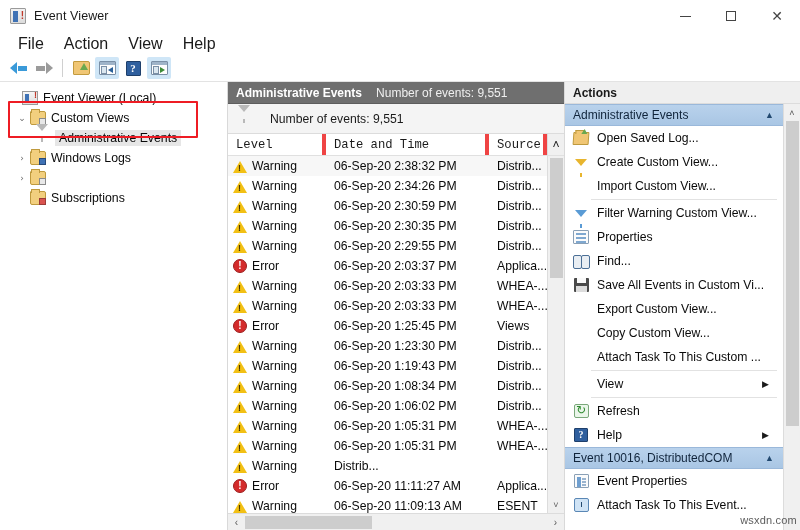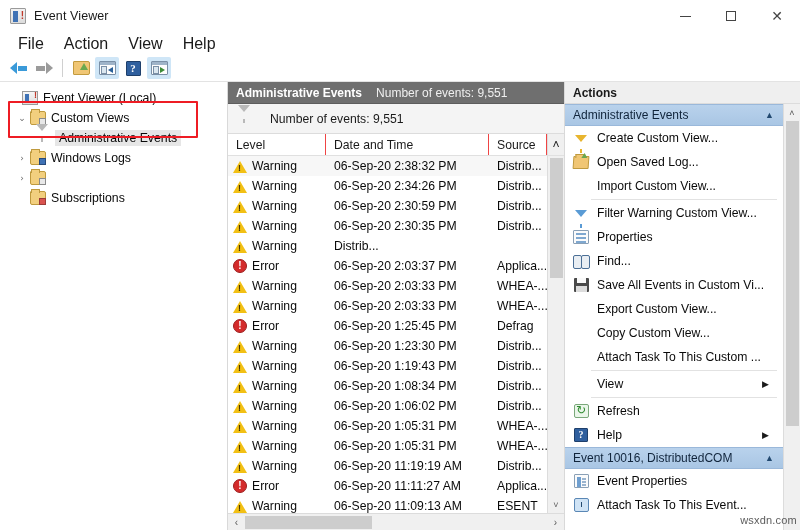--- a/index.html
+++ b/index.html
@@ -192,21 +192,22 @@
   .col-header {
     height: 22px; flex: 0 0 22px;
     display: flex; align-items: stretch;
     background: #ffffff;
     border-bottom: 1px solid #e0e0e0;
     font-size: 12.2px; color: #1a1a1a;
   }
   .col-header .col {
     display: flex; align-items: center;
     padding-left: 8px;
-    border-right: 1px solid #ef4444;
+    border-right: 4px solid #ef4444;
+    font-family: Liberation Mono, monospace;
   }
   .col.level { width: 98px; flex: 0 0 98px; }
   .col.datetime { width: 163px; flex: 0 0 163px; }
   .col.source { flex: 1 1 auto; }
   .col-scrollcap { width: 17px; flex: 0 0 17px; background: #f0f0f0; display:flex; align-items:center; justify-content:center; border-left: 1px solid #dcdcdc;}
 
   .list-area { flex: 1 1 auto; display: flex; min-height: 0; justify-content: space-between; }
   .list-rows { flex: 1 1 auto; min-width: 0; overflow: hidden; }
   .row {
     height: 20px; display: flex; align-items: center;
@@ -488,20 +489,21 @@
                 <span>Warning</span>
               </div>
               <div class="c-date">06-Sep-20 2:30:35 PM</div>
               <div class="c-source">Distrib...</div>
             </div>
             <div class="row">
               <div class="c-level">
                 <span class="sev warning"></span>
                 <span>Warning</span>
               </div>
+              <div class="c-date">06-Sep-20 2:29:55 PM</div>
               <div class="c-source">Distrib...</div>
             </div>
             <div class="row">
               <div class="c-level">
                 <span class="sev error"></span>
                 <span>Error</span>
               </div>
               <div class="c-date">06-Sep-20 2:03:37 PM</div>
               <div class="c-source">Applica...</div>
             </div>
@@ -520,21 +522,21 @@
               </div>
               <div class="c-date">06-Sep-20 2:03:33 PM</div>
               <div class="c-source">WHEA-...</div>
             </div>
             <div class="row">
               <div class="c-level">
                 <span class="sev error"></span>
                 <span>Error</span>
               </div>
               <div class="c-date">06-Sep-20 1:25:45 PM</div>
-              <div class="c-source">Defrag</div>
+              <div class="c-source">Views</div>
             </div>
             <div class="row">
               <div class="c-level">
                 <span class="sev warning"></span>
                 <span>Warning</span>
               </div>
               <div class="c-date">06-Sep-20 1:23:30 PM</div>
               <div class="c-source">Distrib...</div>
             </div>
             <div class="row">
@@ -575,21 +577,20 @@
                 <span>Warning</span>
               </div>
               <div class="c-date">06-Sep-20 1:05:31 PM</div>
               <div class="c-source">WHEA-...</div>
             </div>
             <div class="row">
               <div class="c-level">
                 <span class="sev warning"></span>
                 <span>Warning</span>
               </div>
-              <div class="c-date">06-Sep-20 11:19:19 AM</div>
               <div class="c-source">Distrib...</div>
             </div>
             <div class="row">
               <div class="c-level">
                 <span class="sev error"></span>
                 <span>Error</span>
               </div>
               <div class="c-date">06-Sep-20 11:11:27 AM</div>
               <div class="c-source">Applica...</div>
             </div>
@@ -622,29 +623,29 @@
       <div class="actions-header">Actions</div>
 
       <div class="actions-body">
         <div class="actions-list" id="actions-list">
             <div class="group-head">
               <span>Administrative Events</span>
               <span class="caret">▲</span>
             </div>
             <div class="act-item">
               <span class="ai">
+                <span class="ic-openlog"></span>
+              </span>
+              <span>Open Saved Log...</span>
+            </div>
+            <div class="act-item">
+              <span class="ai">
                 <span class="funnel yellow"></span>
               </span>
               <span>Create Custom View...</span>
-            </div>
-            <div class="act-item">
-              <span class="ai">
-                <span class="ic-openlog"></span>
-              </span>
-              <span>Open Saved Log...</span>
             </div>
             <div class="act-item">
               <span class="ai empty"></span>
               <span>Import Custom View...</span>
             </div>
             <div class="act-sep"></div>
             <div class="act-item">
               <span class="ai">
                 <span class="funnel blue"></span>
               </span>

